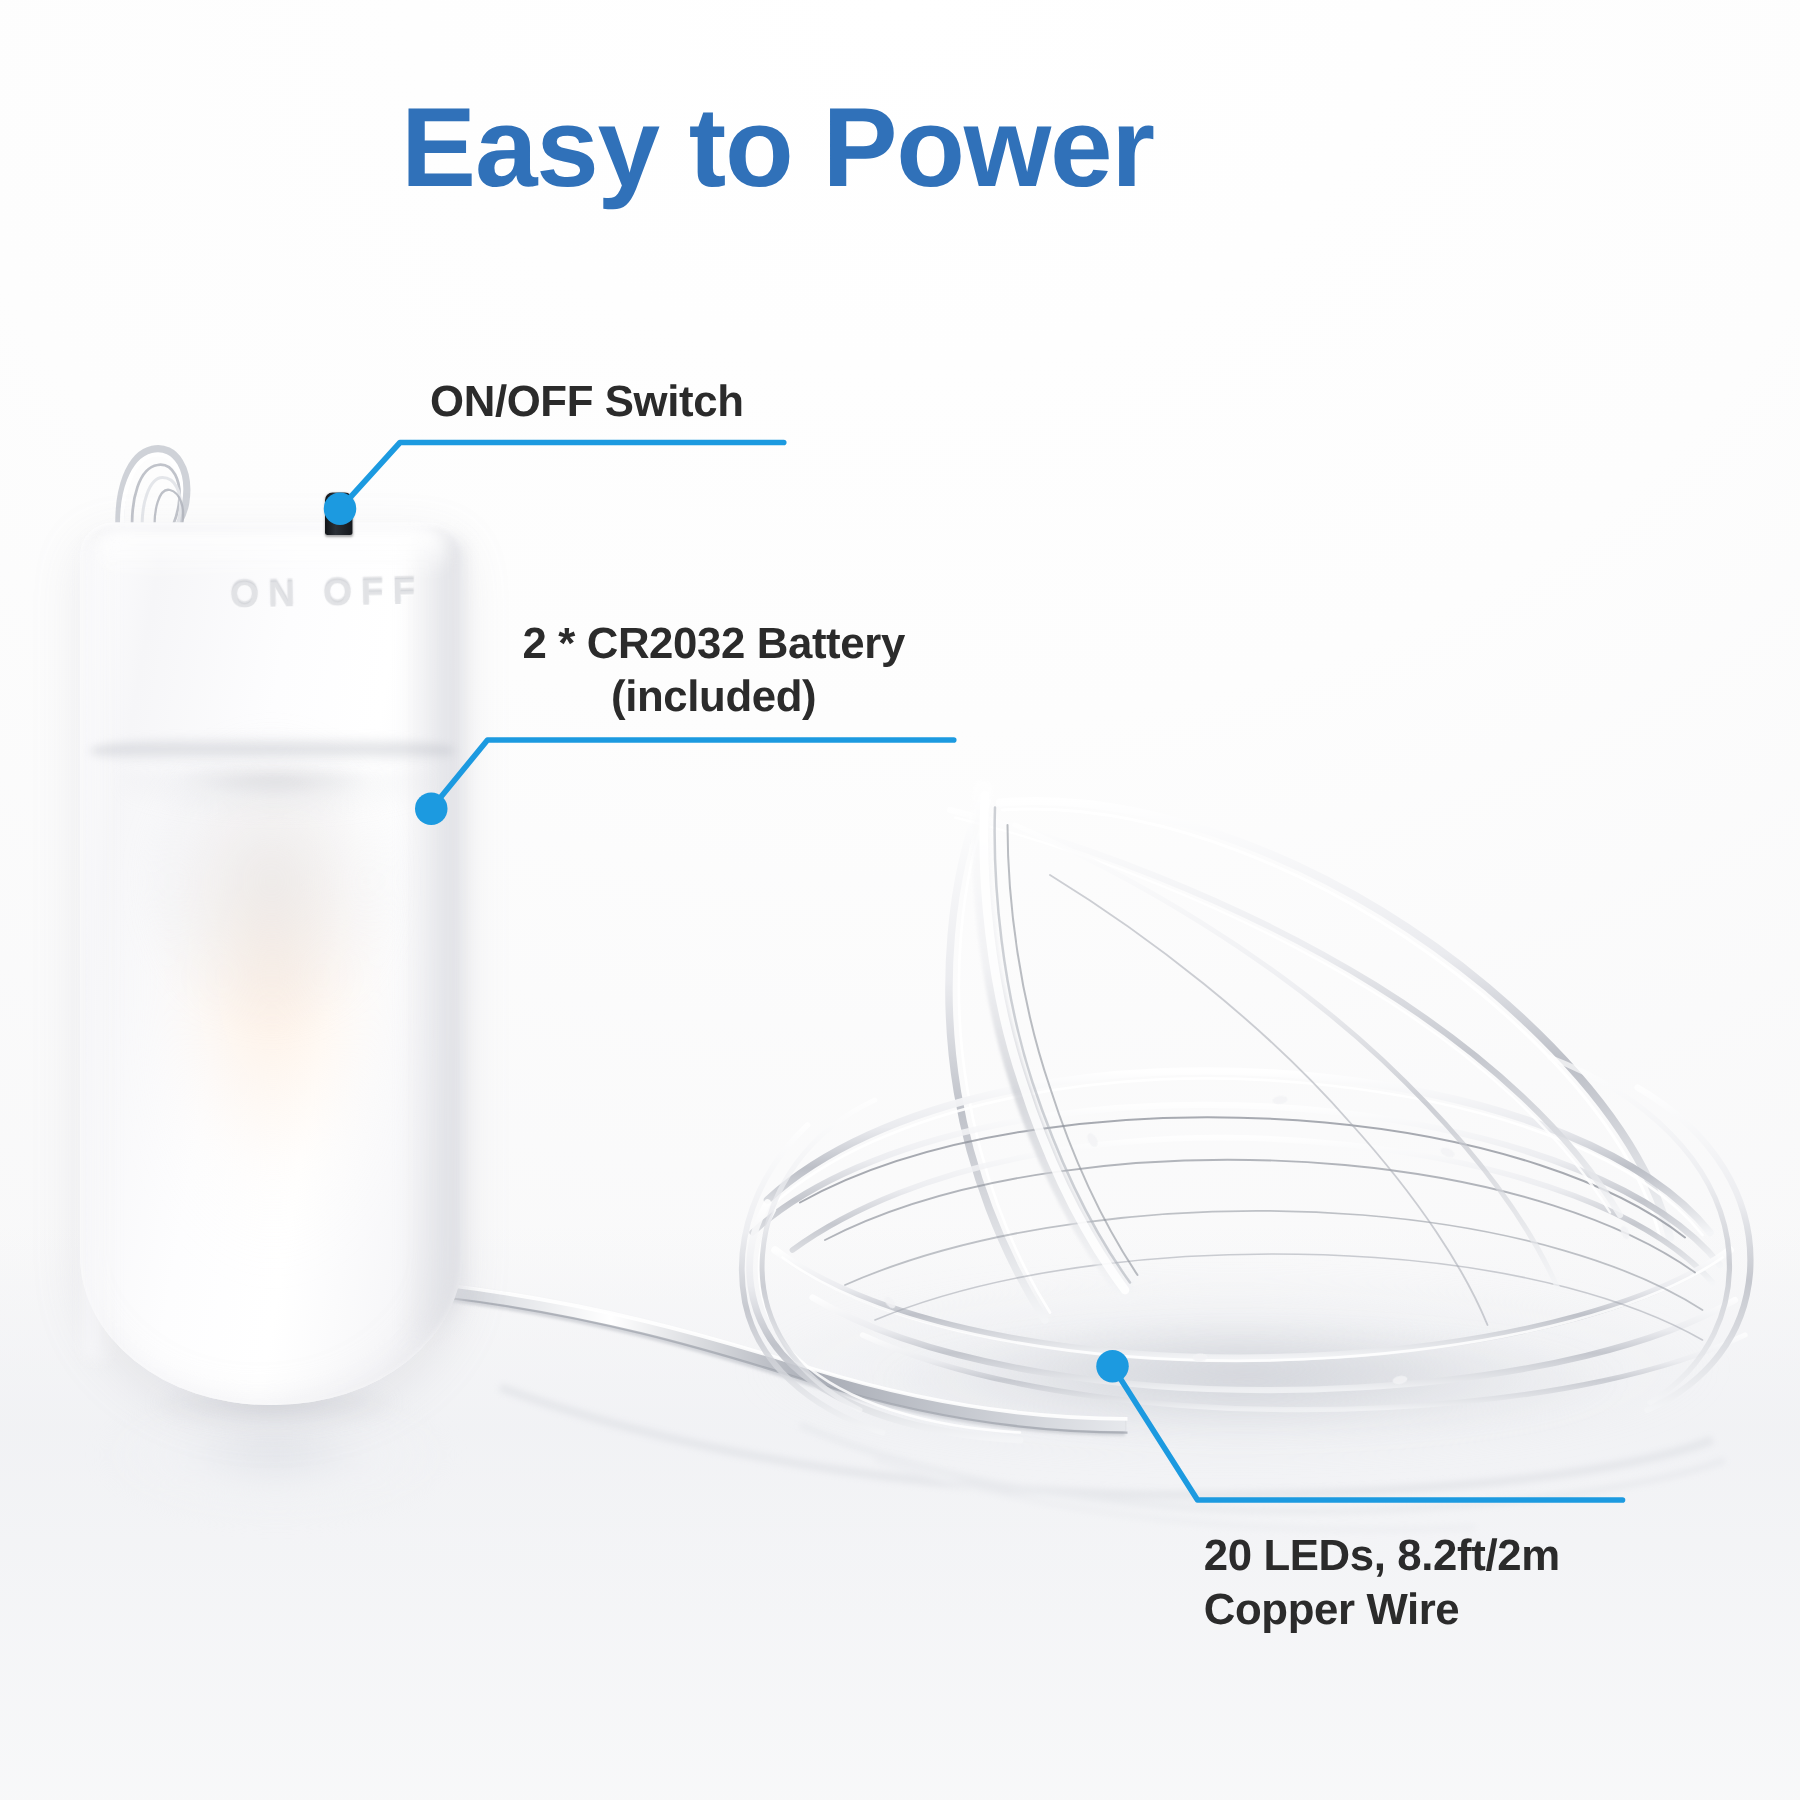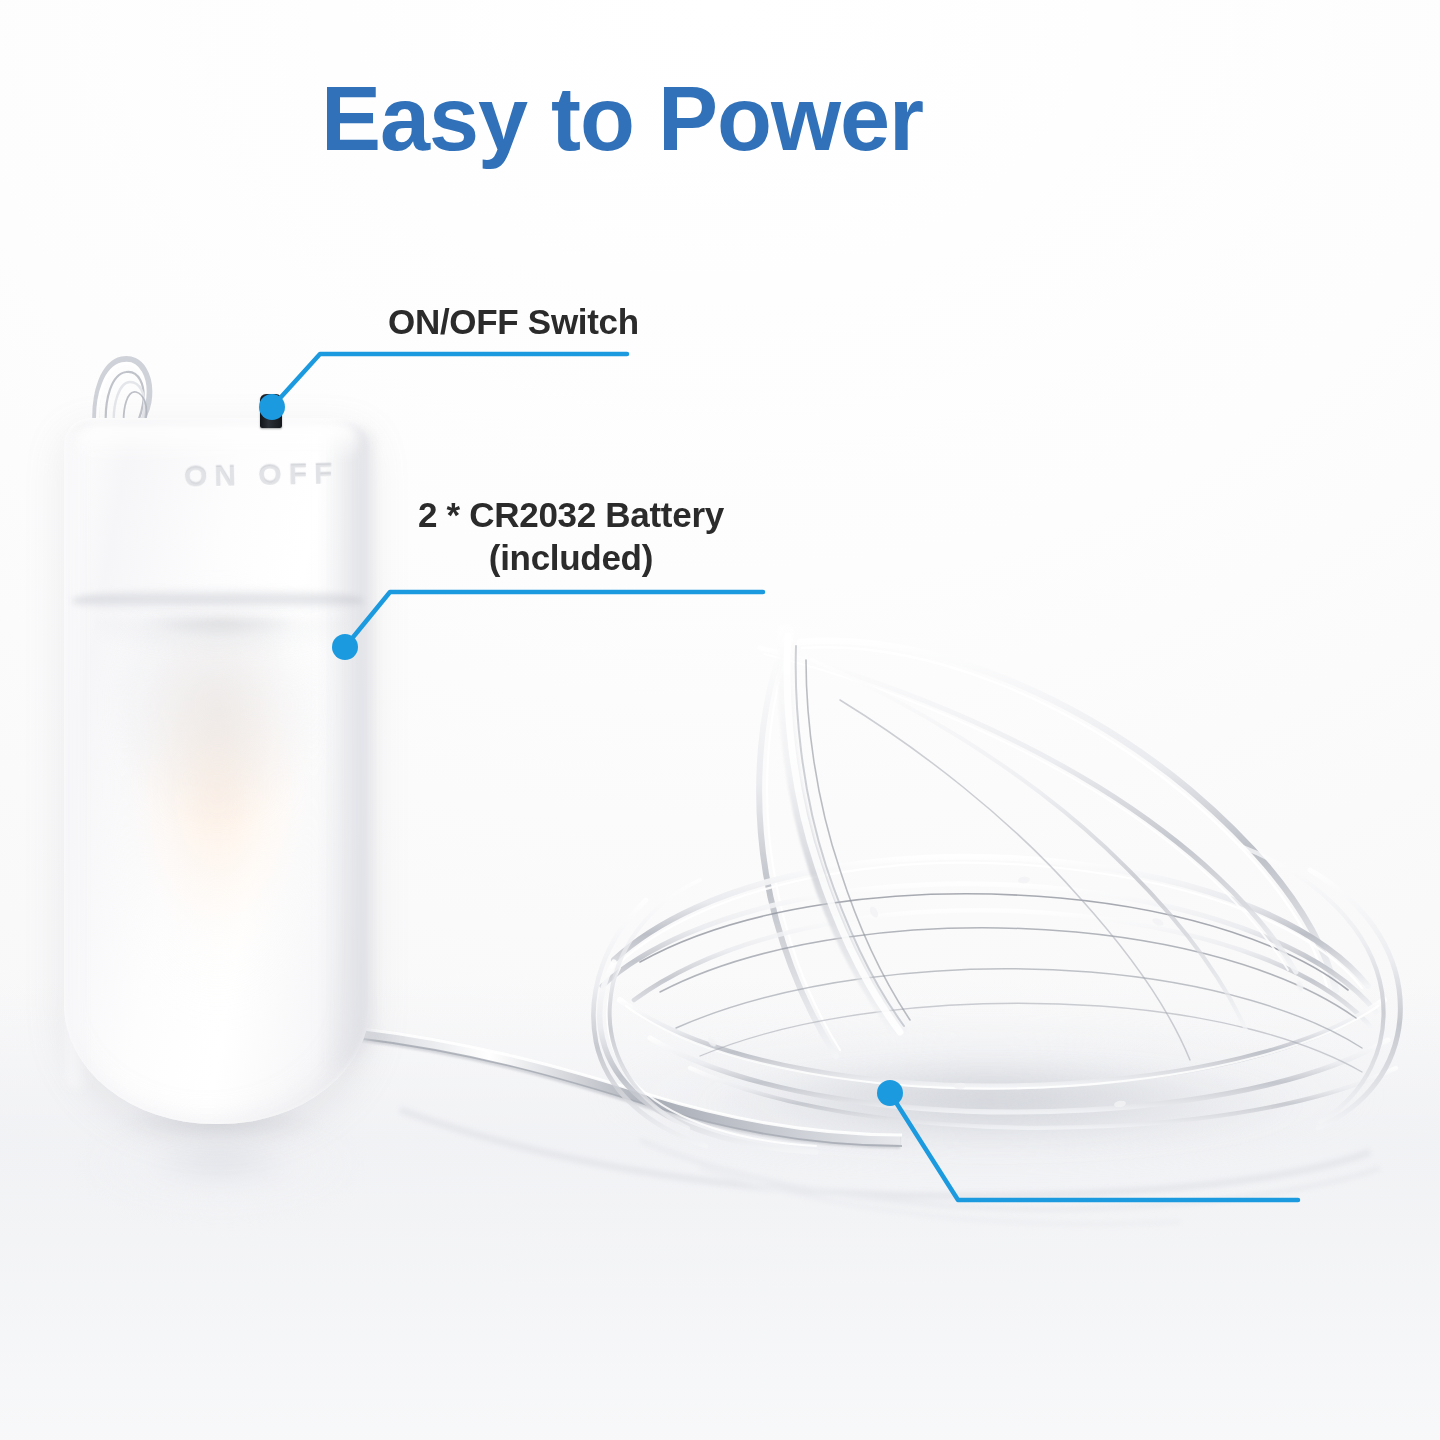--- a/index.html
+++ b/index.html
@@ -42,21 +42,21 @@
   
   .callout {
     position:absolute;
     font-size:35px;
     font-weight:bold;
     color:#2b2b2b;
     line-height:1.22;
     letter-spacing:-0.3px;
     white-space:pre-line;
   }
-  #label-switch  { left:344px; top:301px;margin-left:44px; }
+  #label-switch  { left:344px; top:301px; }
   #label-battery { left:418px; top:494px; }
   #label-leds    { left:963px; top:1224px; }
 
   
   #leaders { position:absolute; inset:0; width:1440px; height:1440px; pointer-events:none; }
 
   
   #photo { position:absolute; inset:0; width:1440px; height:1440px; }
 
   
@@ -329,14 +329,16 @@
 
   <div class="dot" id="dot-switch" style="left: 259px; top: 394px; background: rgb(28, 154, 224);"></div>
   <div class="dot" id="dot-battery" style="left: 332px; top: 634px; background: rgb(28, 154, 224);"></div>
   <div class="dot" id="dot-leds" style="left: 877px; top: 1080px; background: rgb(28, 154, 224);"></div>
 
   <div class="title" style="color: rgb(48, 113, 185);">Easy to Power</div>
 
   <div class="callout" id="label-switch" style="color: rgb(43, 43, 43);">ON/OFF Switch</div>
   <div class="callout" id="label-battery" style="color: rgb(43, 43, 43); text-align: center;">2 * CR2032 Battery
 (included)</div>
+  <div class="callout" id="label-leds" style="color: rgb(43, 43, 43);">20 LEDs, 8.2ft/2m
+Copper Wire</div>
 
 </div>
 
 </body></html>

